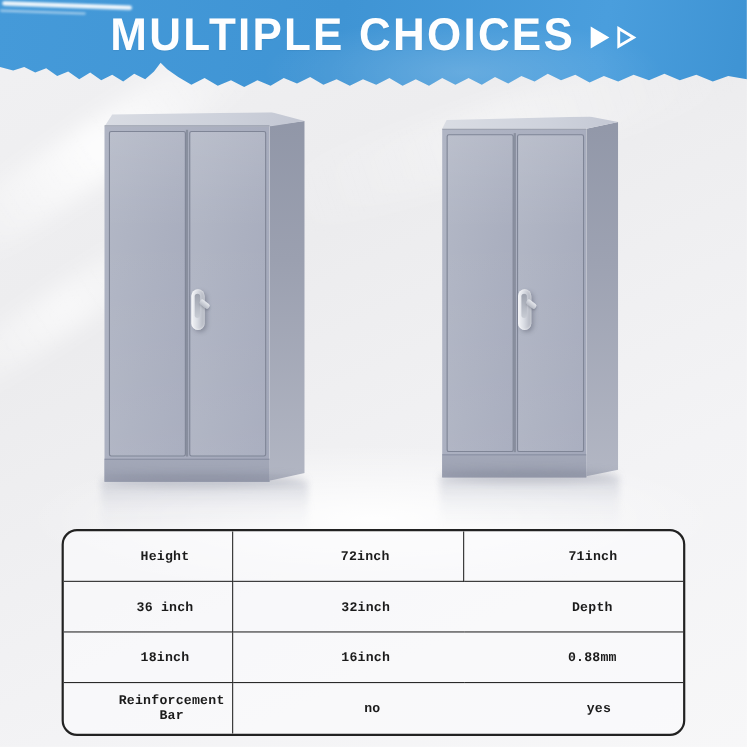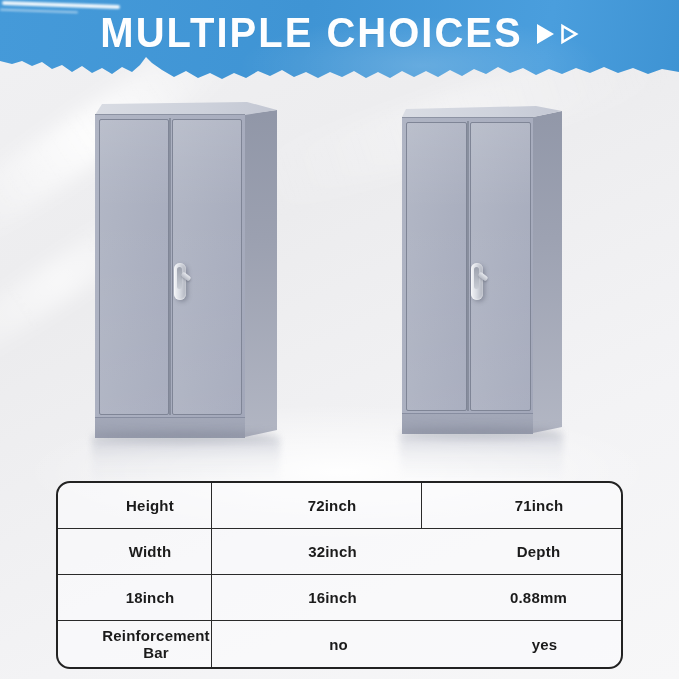--- a/index.html
+++ b/index.html
@@ -101,22 +101,22 @@
   
   .compare-table{
     position:absolute;left:56px;top:481px;width:567px;height:188px;
     border:2px solid #222222;border-radius:14px;
     background:rgba(252,252,253,0.60);
     display:grid;grid-template-columns:154px 210px 203px;grid-auto-rows:1fr;
     overflow:hidden;box-sizing:border-box;
   }
   .cell{
     display:flex;align-items:center;justify-content:center;
-    font-family:Liberation Sans, sans-serif;
-    font-size:15px;font-weight:600;color:#1b1b1b;letter-spacing:0.2px;
+    font-family:Liberation Mono, monospace;
+    font-size:12px;font-weight:600;color:#1b1b1b;letter-spacing:0.2px;
     border-bottom:1.6px solid #2a2a2a;
     padding-left:31px;
   }
   .cell.c1,.cell.c2{border-right:1.2px solid #2a2a2a;}
   .cell.last-row{border-bottom:none;margin-left:12px;}
 </style>
 </head>
 <body>
 
 <div class="canvas">
@@ -184,21 +184,21 @@
     <div class="contact-shadow" style="left:0px;top:324px;width:162px;height:10px;"></div>
     <div class="reflection" style="left:0px;top:330px;width:163px;height:46px;"></div>
   </div>
 
   <div class="compare-table">
 
     <div class="cell c1">Height</div>
     <div class="cell c2">72inch</div>
     <div class="cell c3">71inch</div>
 
-    <div class="cell c1">Width</div>
+    <div class="cell c2">36 inch</div>
     <div class="cell c3">32inch</div>
 
     <div class="cell c1">Depth</div>
     <div class="cell c2">18inch</div>
     <div class="cell c3">16inch</div>
 
     <div class="cell c2">0.88mm</div>
 
     <div class="cell c1 last-row">Reinforcement Bar</div>
     <div class="cell c3 last-row">no</div>

